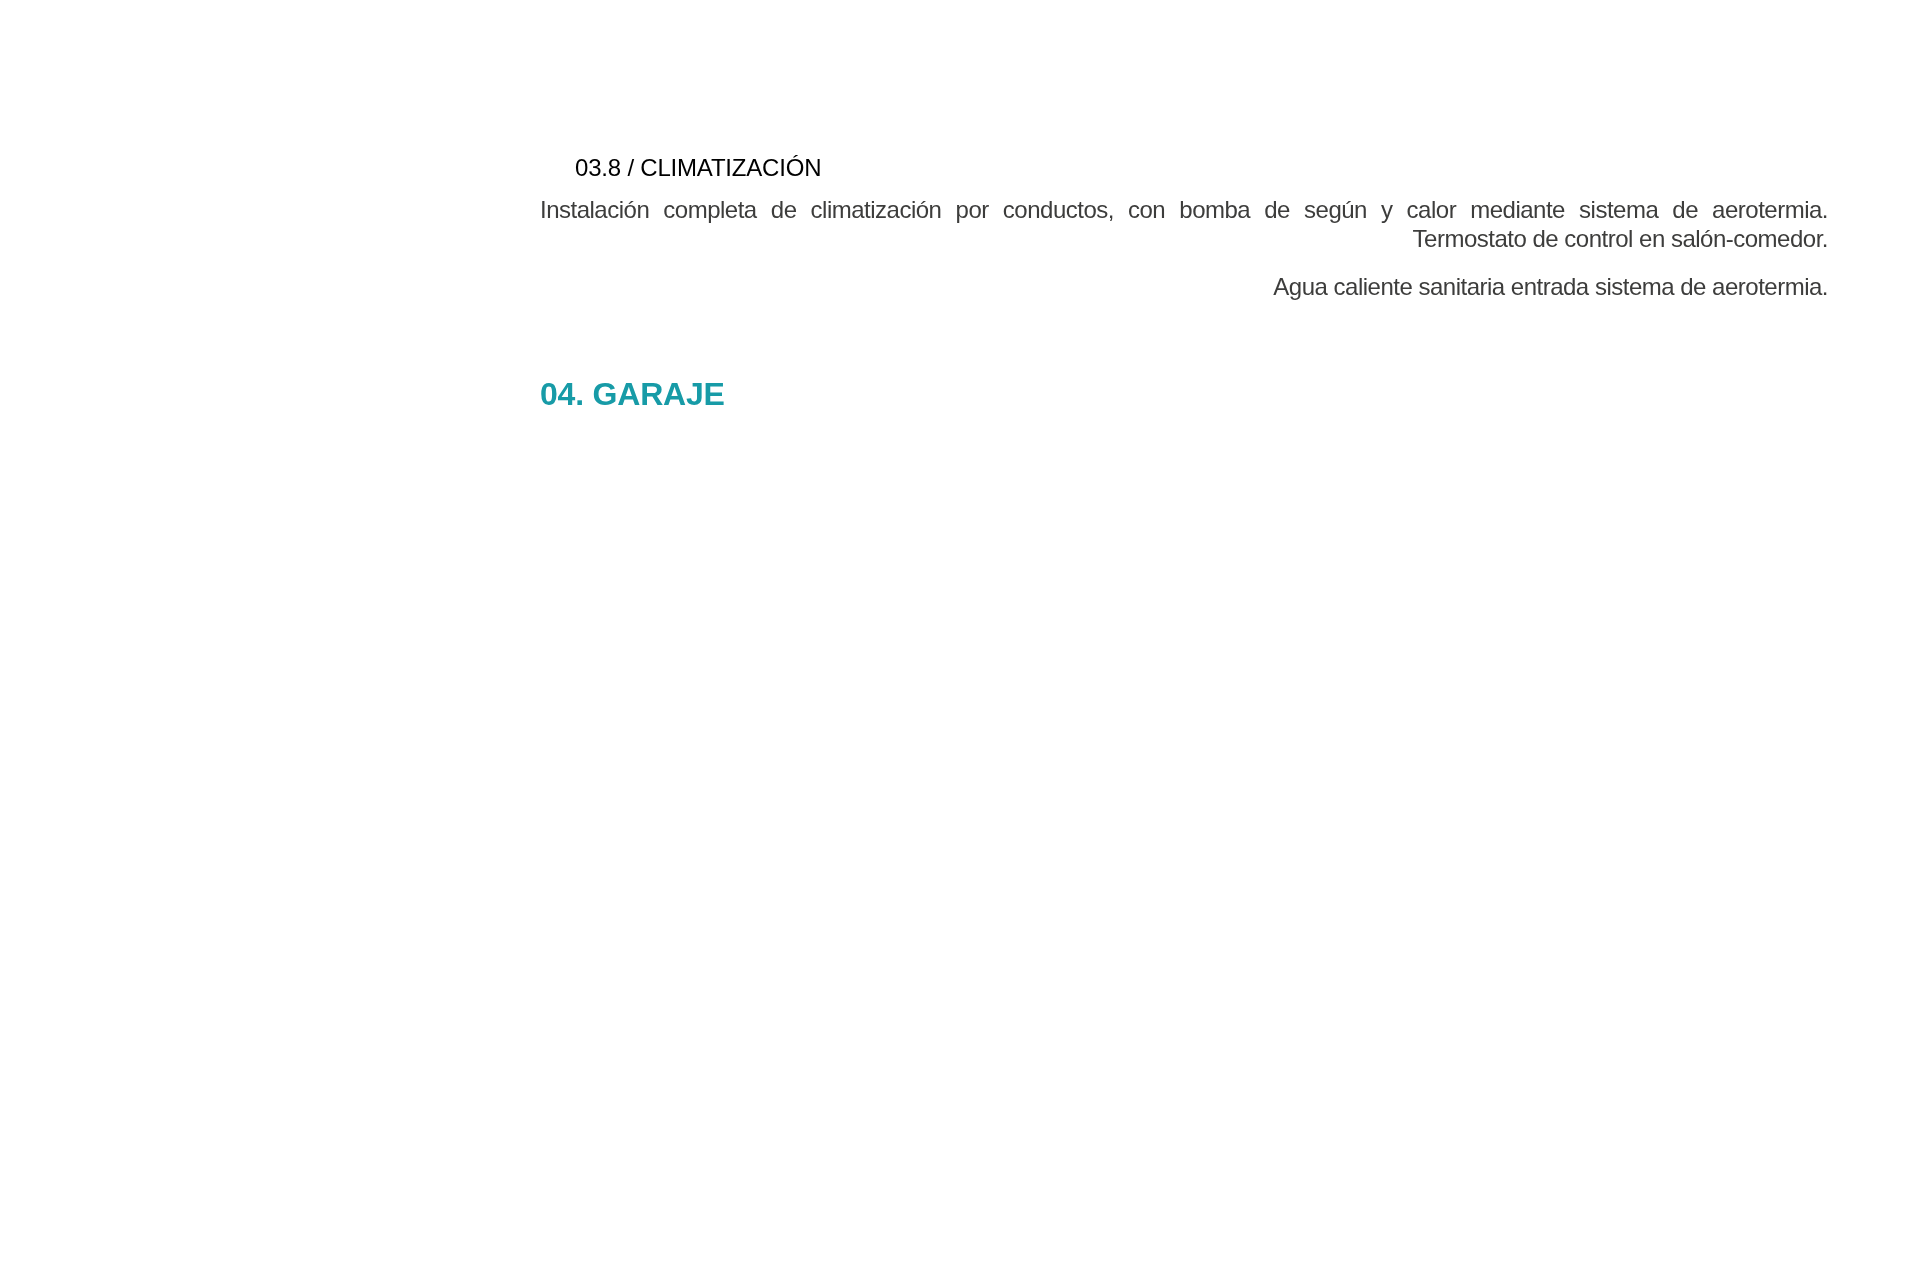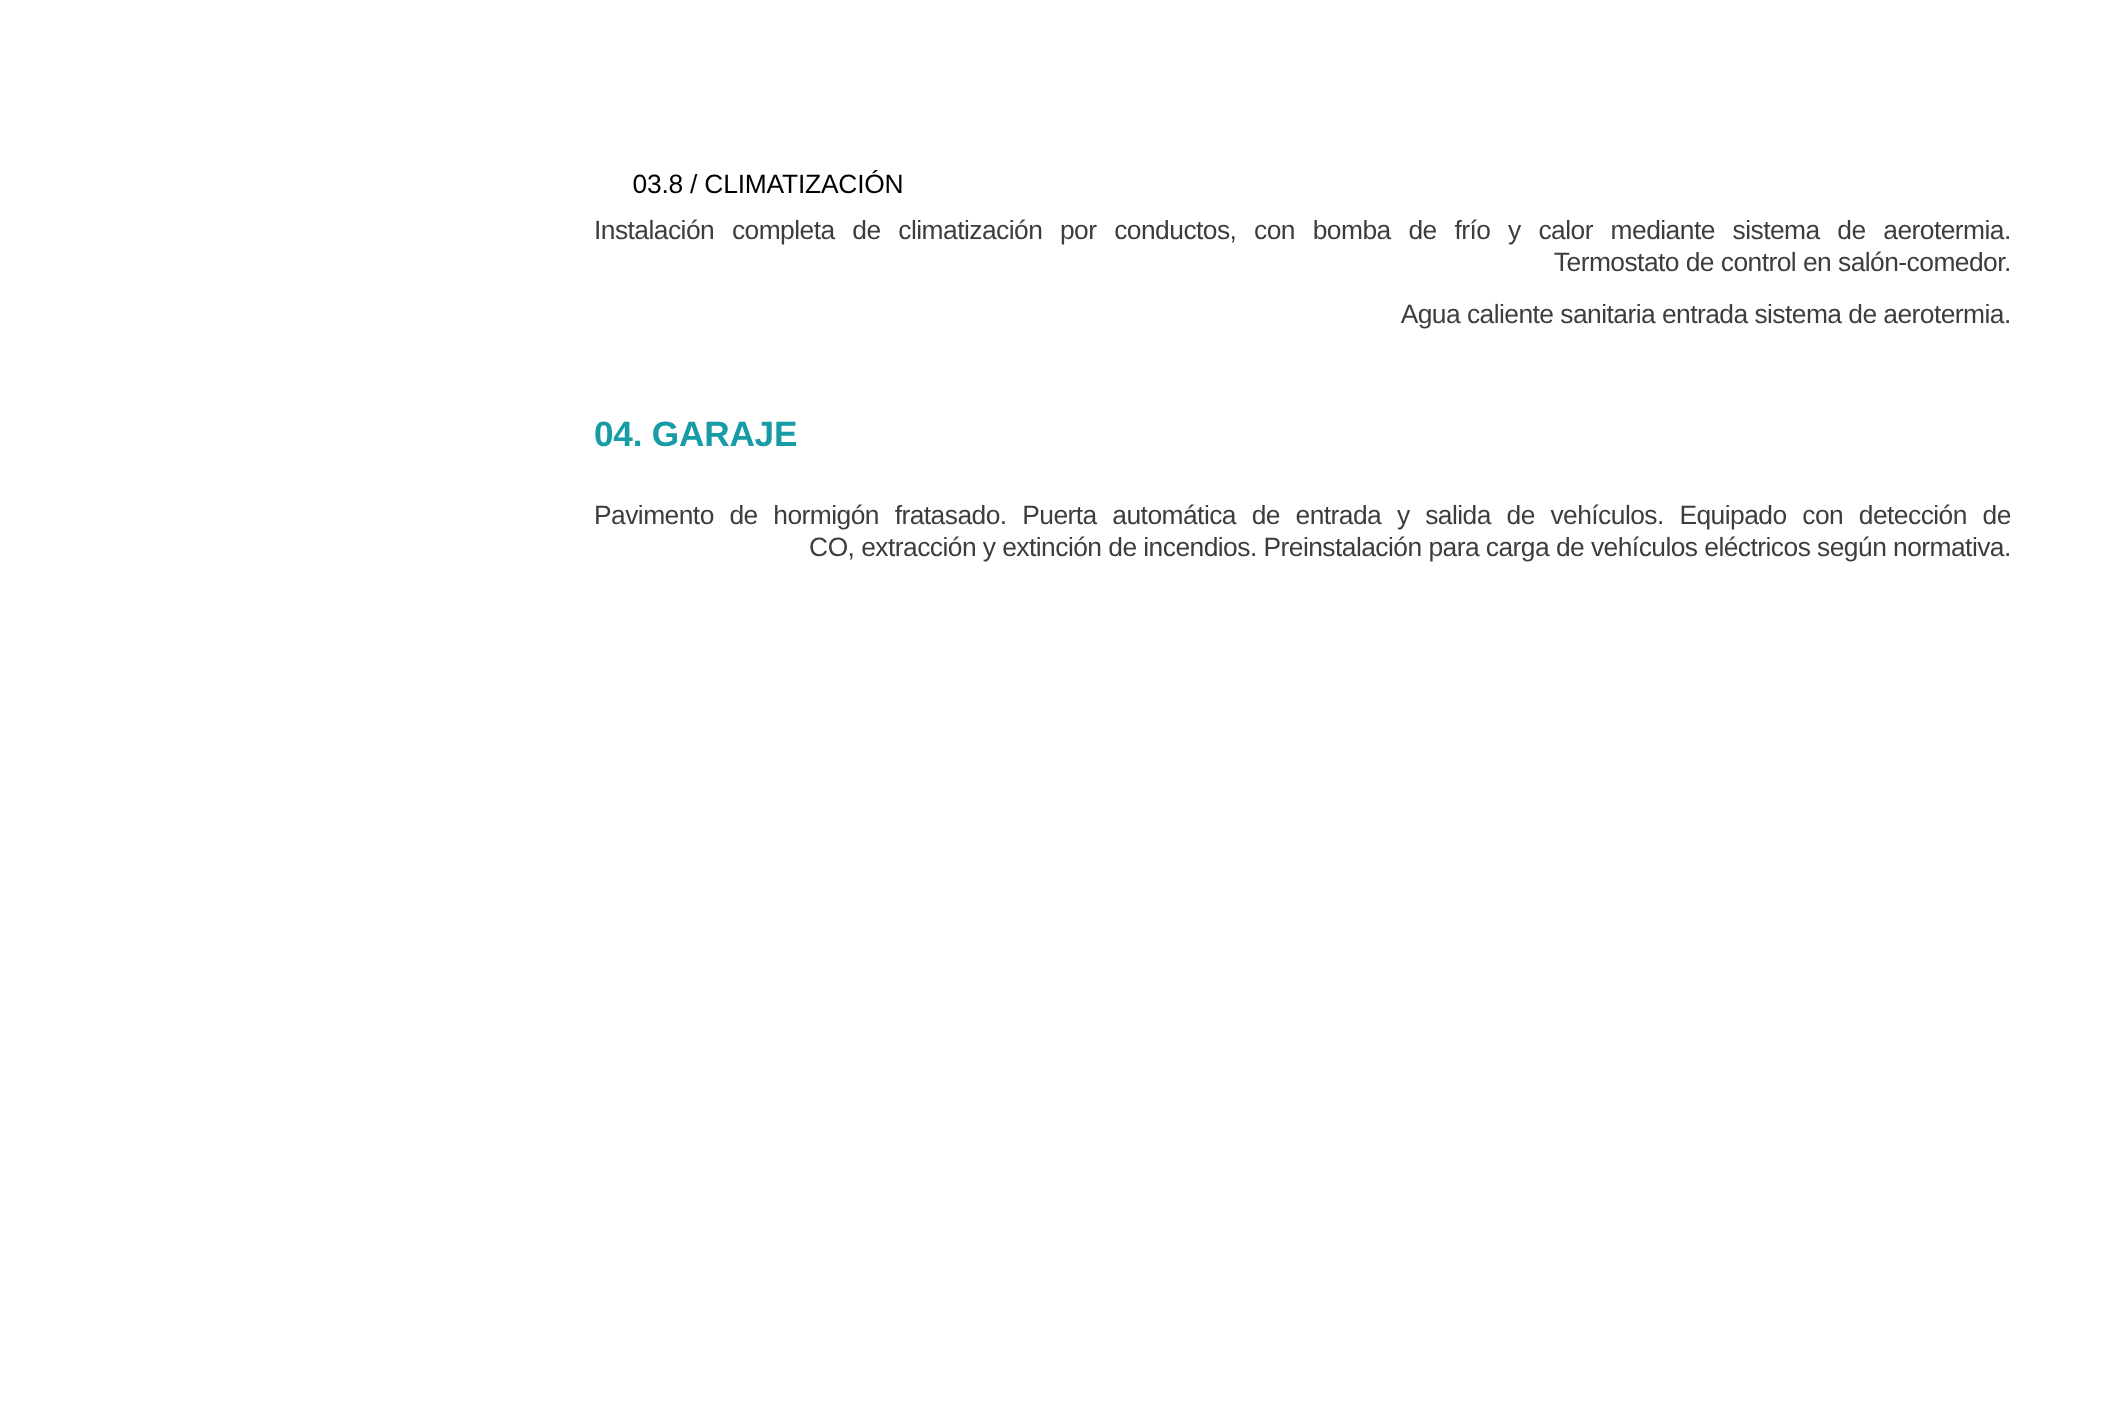--- a/index.html
+++ b/index.html
@@ -68,29 +68,25 @@
 </style>
 </head>
 <body>
 
 <div class="page">
   <div class="content">
 
     <div class="block heading-sub">03.8 / CLIMATIZACIÓN</div>
 
     <div class="block para para-1">
-      <div class="line full">Instalación completa de climatización por conductos, con bomba de frío y calor mediante sistema de aerotermia.</div>
+      <div class="line full">Instalación completa de climatización por conductos, con bomba de según y calor mediante sistema de aerotermia.</div>
       <div class="line">Termostato de control en salón-comedor.</div>
     </div>
 
     <div class="block para para-2">
       <div class="line">Agua caliente sanitaria entrada sistema de aerotermia.</div>
     </div>
 
     <div class="block heading-main">04. GARAJE</div>
 
-    <div class="block para para-3">
-      <div class="line full">Pavimento de hormigón fratasado. Puerta automática de entrada y salida de vehículos. Equipado con detección de</div>
-      <div class="line">CO, extracción y extinción de incendios. Preinstalación para carga de vehículos eléctricos según normativa.</div>
-    </div>
 
   </div>
 </div>
 
 </body></html>

